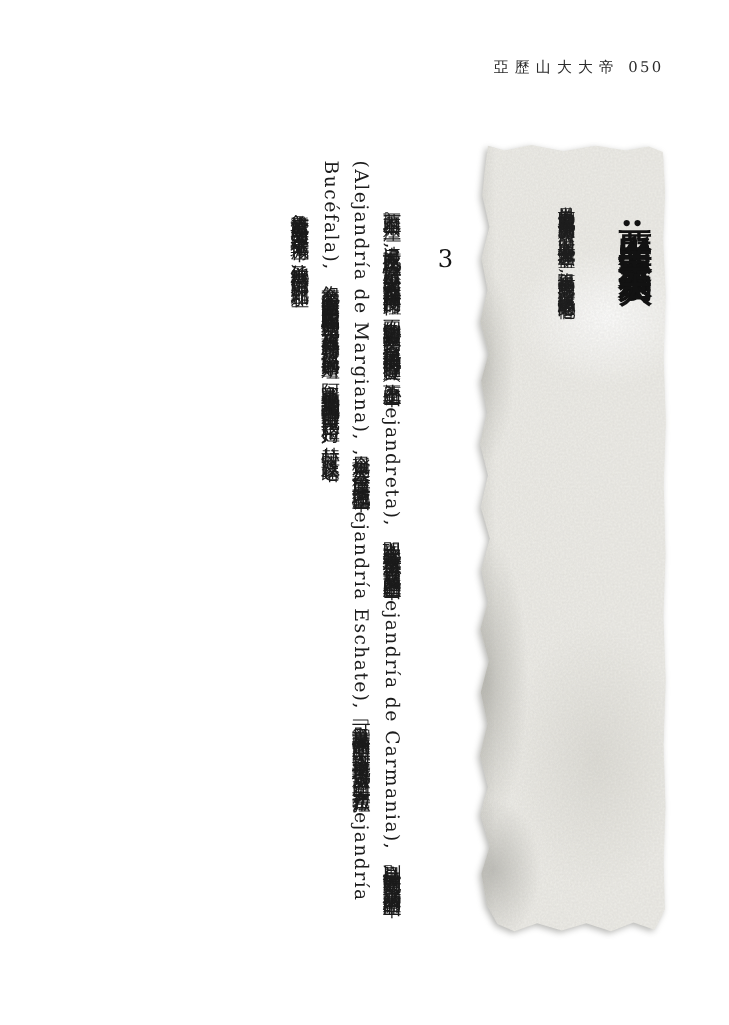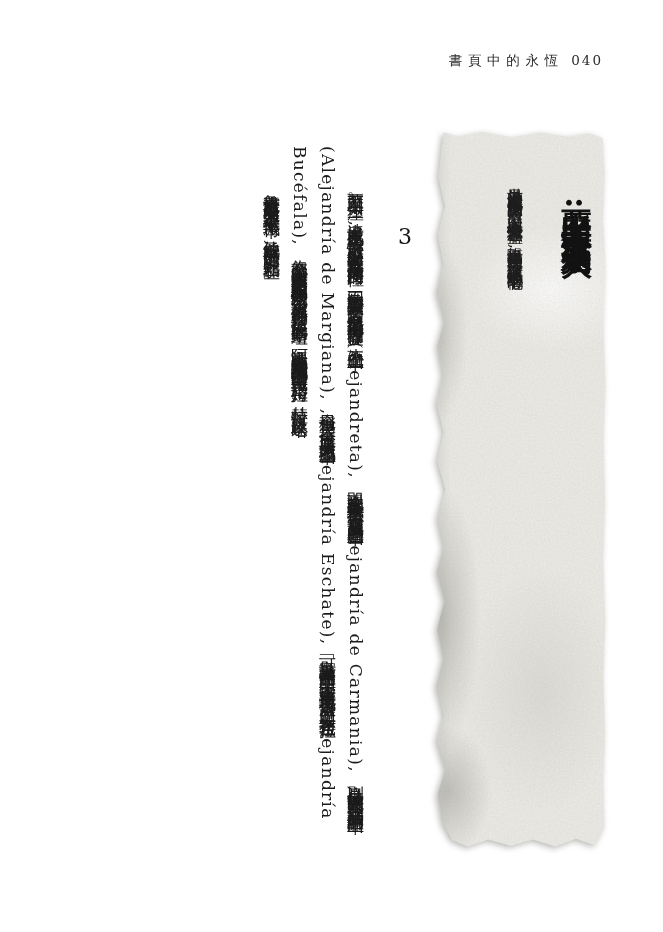--- a/index.html
+++ b/index.html
@@ -68,21 +68,21 @@
     overflow:hidden;
   }
   .body-text p{margin:0;padding:0;text-indent:2em;}
 </style>
 </head>
 <body>
 
 <div>
 
   <div class="running-head">
-    <span class="rh-title">書頁中的永恆</span><span class="rh-page">040</span>
+    <span class="rh-title">亞歷山大大帝</span><span class="rh-page">050</span>
   </div>
 
   <div class="torn-wrap">
     <div class="torn-paper">
       <svg class="paper-grain" aria-hidden="true">
         <filter id="grain">
           <feTurbulence type="fractalNoise" baseFrequency="0.55" numOctaves="3" seed="7" stitchTiles="stitch"></feTurbulence>
           <feColorMatrix type="matrix" values="0 0 0 0 0.35  0 0 0 0 0.34  0 0 0 0 0.32  0 0 0 0.55 0"></feColorMatrix>
         </filter>
         <rect width="100%" height="100%" filter="url(#grain)" opacity="0.32"></rect>

